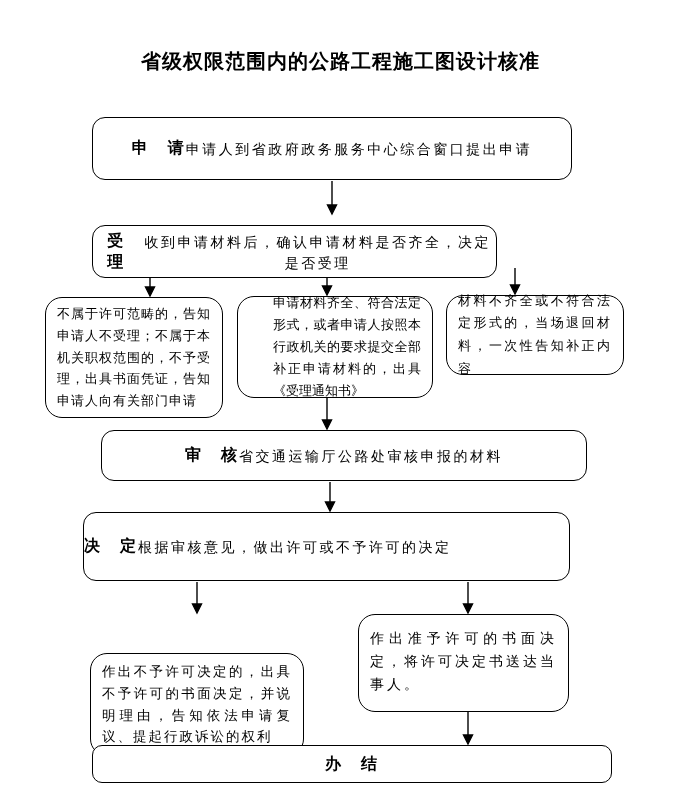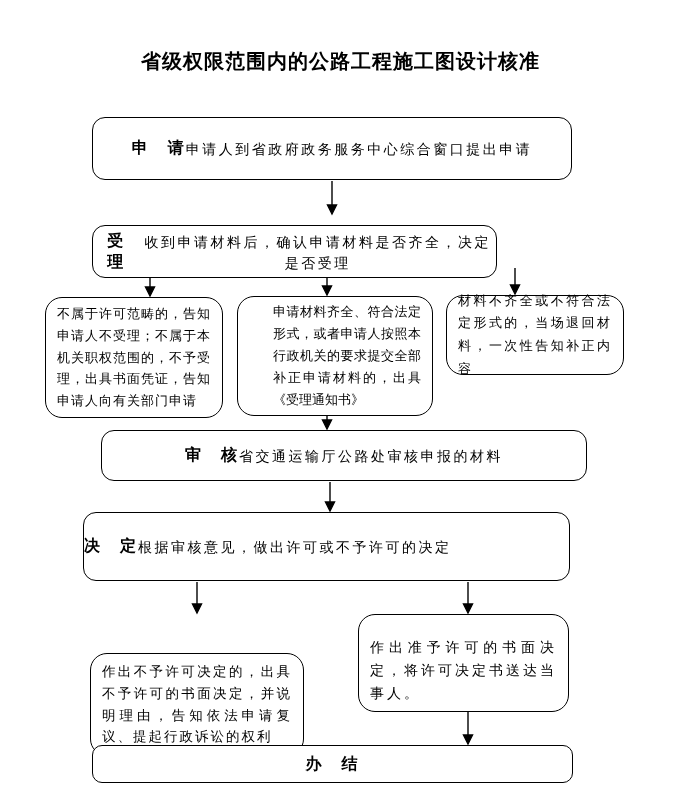--- a/index.html
+++ b/index.html
@@ -56,48 +56,48 @@
     font-size: 14px;
     letter-spacing: 2.5px;
     line-height: 1.45;
     margin-top: 2px;
   }
   .box-apply    { left: 92px;  top: 117px; width: 480px; height: 63px; }
   .box-accept   { left: 92px;  top: 225px; width: 405px; height: 53px; }
   .box-review   { left: 101px;  top: 430px; width: 486px; height: 51px; }
   .box-decision { left: 83px;  top: 512px; width: 487px; height: 69px;
                   justify-content: flex-start; padding-top: 0; }
-  .box-complete { left: 92px;  top: 745px; width: 481px; height: 38px; border-radius: 10px; }
+  .box-complete { left: 92px;  top: 745px; width: 520px; height: 38px; border-radius: 10px; }
 
   .branch {
     position: absolute;
     box-sizing: border-box;
     border: 1.5px solid #000000;
     border-radius: 17px;
     background: #ffffff;
     display: flex;
     align-items: center;
     padding: 6px 11px;
   }
   .branch .bdy {
     font-size: 13px;
     line-height: 1.68;
     text-align: justify;
     text-align-last: left;
     width: 100%;
   }
   .box-not-accepted { left: 45px;  top: 297px; width: 178px; height: 121px; }
   .box-not-accepted .bdy { letter-spacing: 1px; }
-  .box-accepted     { left: 237px; top: 296px; width: 196px; height: 120px; padding-left: 35px; }
+  .box-accepted     { left: 237px; top: 296px; width: 196px; height: 102px; padding-left: 35px; }
   .box-accepted .bdy { letter-spacing: 0px; }
   .box-returned     { left: 446px; top: 295px; width: 178px; height: 80px; }
   .box-returned .bdy { letter-spacing: 2px; line-height: 1.75; }
   .box-deny         { left: 90px;  top: 614px; width: 214px; height: 103px; margin-top: 39px; }
   .box-deny .bdy    { font-size: 13.5px; letter-spacing: 2px; line-height: 1.62; }
-  .box-approve      { left: 358px; top: 614px; width: 211px; height: 98px; align-items: flex-end; padding-top: 12px; }
+  .box-approve      { left: 358px; top: 614px; width: 211px; height: 98px; align-items: flex-start; padding-top: 12px; }
   .box-approve .bdy { font-size: 14px; letter-spacing: 3px; line-height: 1.65; }
 </style>
 </head>
 <body>
 
 <div class="canvas">
 
   <h1 class="title">省级权限范围内的公路工程施工图设计核准</h1>
 
   <svg class="connectors" viewBox="0 0 681 803" xmlns="http://www.w3.org/2000/svg">

